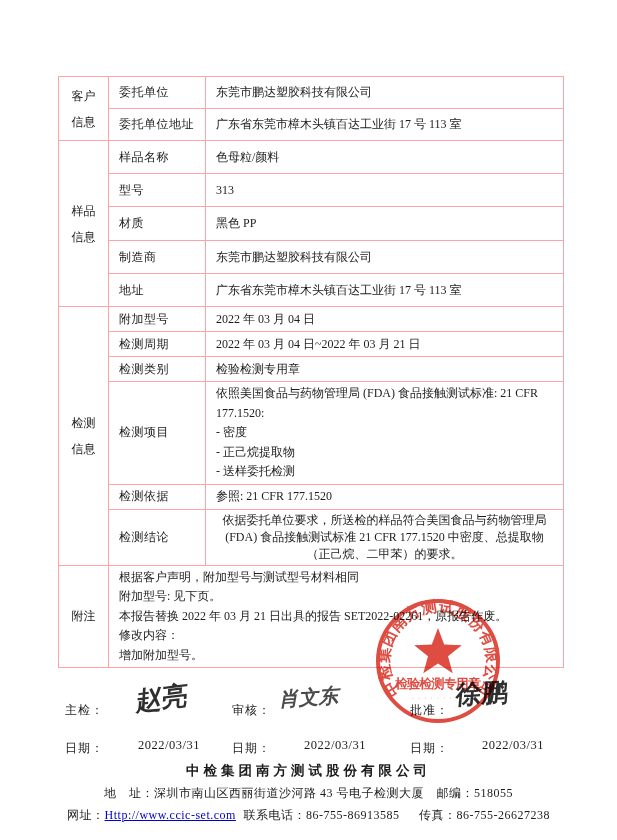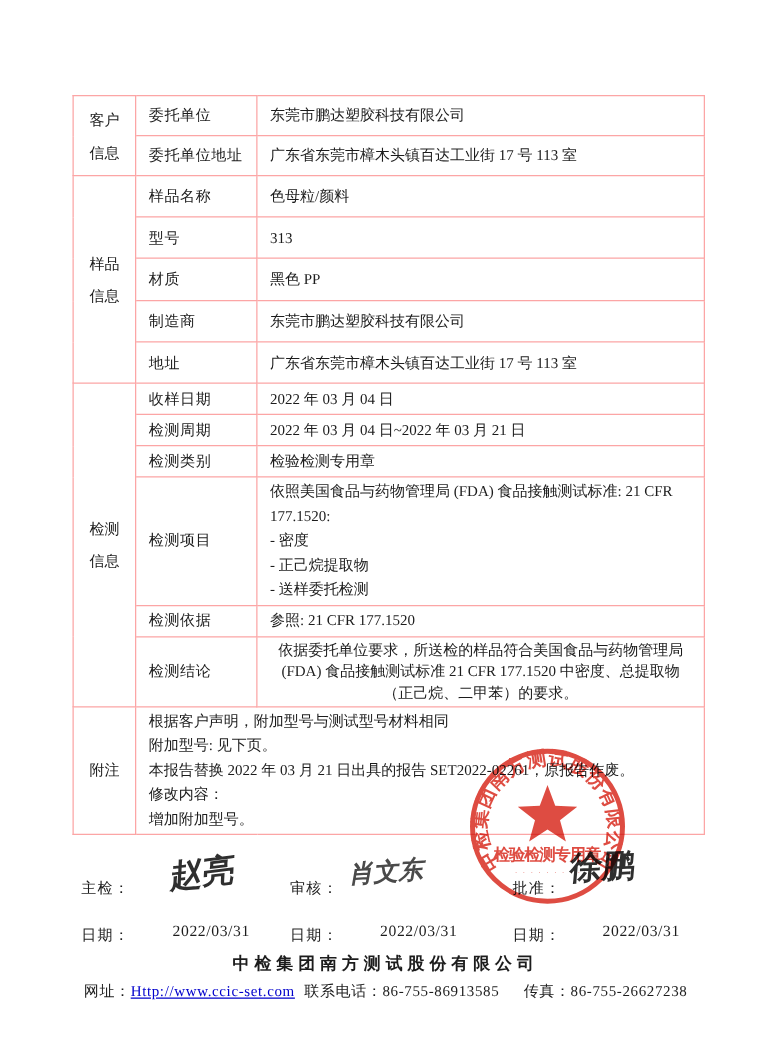--- a/index.html
+++ b/index.html
@@ -88,21 +88,21 @@
     </tr>
     <tr style="height:33px">
       <td class="lbl">地址</td>
       <td>广东省东莞市樟木头镇百达工业街 17 号 113 室</td>
     </tr>
 
     <tr style="height:25px">
       <td class="sec" rowspan="6">
             <div class="v">检测信息</div>
           </td>
-      <td class="lbl">收样日期</td>
+      <td class="lbl">附加型号</td>
       <td>2022 年 03 月 04 日</td>
     </tr>
     <tr style="height:25px">
       <td class="lbl">检测周期</td>
       <td>2022 年 03 月 04 日~2022 年 03 月 21 日</td>
     </tr>
     <tr style="height:25px">
       <td class="lbl">检测类别</td>
       <td>检验检测专用章</td>
     </tr>
@@ -164,20 +164,21 @@
     <text font-size="15.5" font-weight="bold" fill="#da3327" font-family="Liberation Serif, DejaVu Serif, serif">
       <textPath href="#ringPath" startOffset="0" textLength="222">中检集团南方测试股份有限公司</textPath>
     </text>
     <polygon fill="#da3327" points="78,45 84.2,61.5 101.8,62.3 88,73.2 92.7,90.2 78,80.5 63.3,90.2 68,73.2 54.2,62.3 71.8,61.5"></polygon>
     <text x="78" y="105" text-anchor="middle" textLength="86" font-size="13" font-weight="bold" fill="#da3327" font-family="Liberation Serif, DejaVu Serif, serif">检验检测专用章</text>
     <text x="78" y="117" text-anchor="middle" textLength="52" font-size="5.5" fill="#da3327" opacity="0.8" font-family="DejaVu Sans, sans-serif">· · · · · · · · ·</text>
   </svg>
 
   <div class="footer">
     <div class="f-company">中检集团南方测试股份有限公司</div>
+    <div class="f-line">地　址：深圳市南山区西丽街道沙河路 43 号电子检测大厦　邮编：518055</div>
     <div class="f-line">
       <span>网址：</span><span class="f-link">Http://www.ccic-set.com</span>
       <span style="margin-left:4px;margin-top:36px;">联系电话：86-755-86913585</span>
       <span style="margin-left:16px;">传真：86-755-26627238</span>
     </div>
   </div>
 
 </div>
 
 </body></html>

